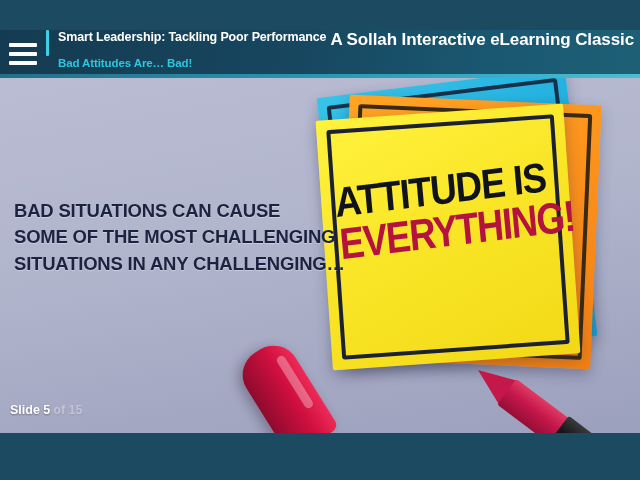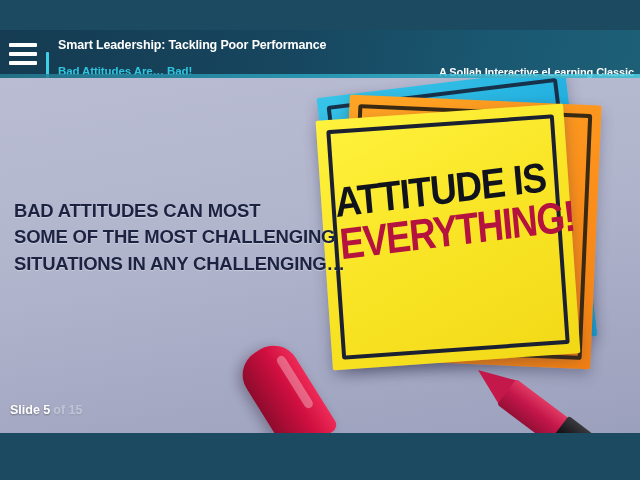--- a/index.html
+++ b/index.html
@@ -18,21 +18,21 @@
   
   .letterbox-top {
     position:absolute; left:0; top:0; width:640px; height:30px;
     background:#1b4a61;
   }
 
   
   .header {
     position:absolute; left:0; top:30px; width:640px; height:48px;
     background:linear-gradient(100deg,#143b51 0%,#17465f 45%,#1a5871 78%,#1d6076 100%);
-    display:flex; align-items:flex-end;
+    display:flex; align-items:flex-start;
   }
   .header-underline {
     position:absolute; left:0; top:74px; width:640px; height:4px;
     background:linear-gradient(90deg,#25798f 0%,#2ea8c4 55%,#54cfe2 100%);
     opacity:.85;
   }
 
   .hamburger {
     width:46px; height:48px;
     display:flex; flex-direction:column; justify-content:center;
@@ -52,21 +52,21 @@
   .course-title {
     color:#ffffff; font-size:12.5px; font-weight:bold;
     letter-spacing:-.15px; white-space:nowrap;
   }
   .lesson-title {
     color:#2fc6e0; font-size:11.5px; font-weight:bold;
     letter-spacing:-.1px; white-space:nowrap; margin-top:13px;
   }
   .brand {
     margin-left:auto; margin-right:6px;
-    color:#ffffff; font-size:11px; font-weight:bold;
+    color:#ffffff; font-size:17px; font-weight:bold;
     white-space:nowrap; letter-spacing:-.1px;
   }
 
   
   .stage {
     position:absolute; left:0; top:78px; width:640px; height:355px;
     background:linear-gradient(170deg,#b9bcd2 0%,#b2b6cd 40%,#a6aac4 72%,#9ba0bd 100%);
     overflow:hidden;
   }
 
@@ -231,21 +231,21 @@
 
     <div class="marker-cap"></div>
 
     <div class="marker-main">
       <div class="tip"></div>
       <div class="body"></div>
       <div class="barrel"></div>
     </div>
 
     <div class="headline">
-      <div>BAD ATTITUDES CAN MOST</div>
+      <div>BAD SITUATIONS CAN CAUSE</div>
       <div>SOME OF THE MOST CHALLENGING</div>
       <div>SITUATIONS IN ANY CHALLENGING…</div>
     </div>
 
     <div class="slide-counter">
       <span class="cur">Slide 5</span><span class="tot">of 15</span>
     </div>
   </div>
 
   <div class="letterbox-bottom"></div>

